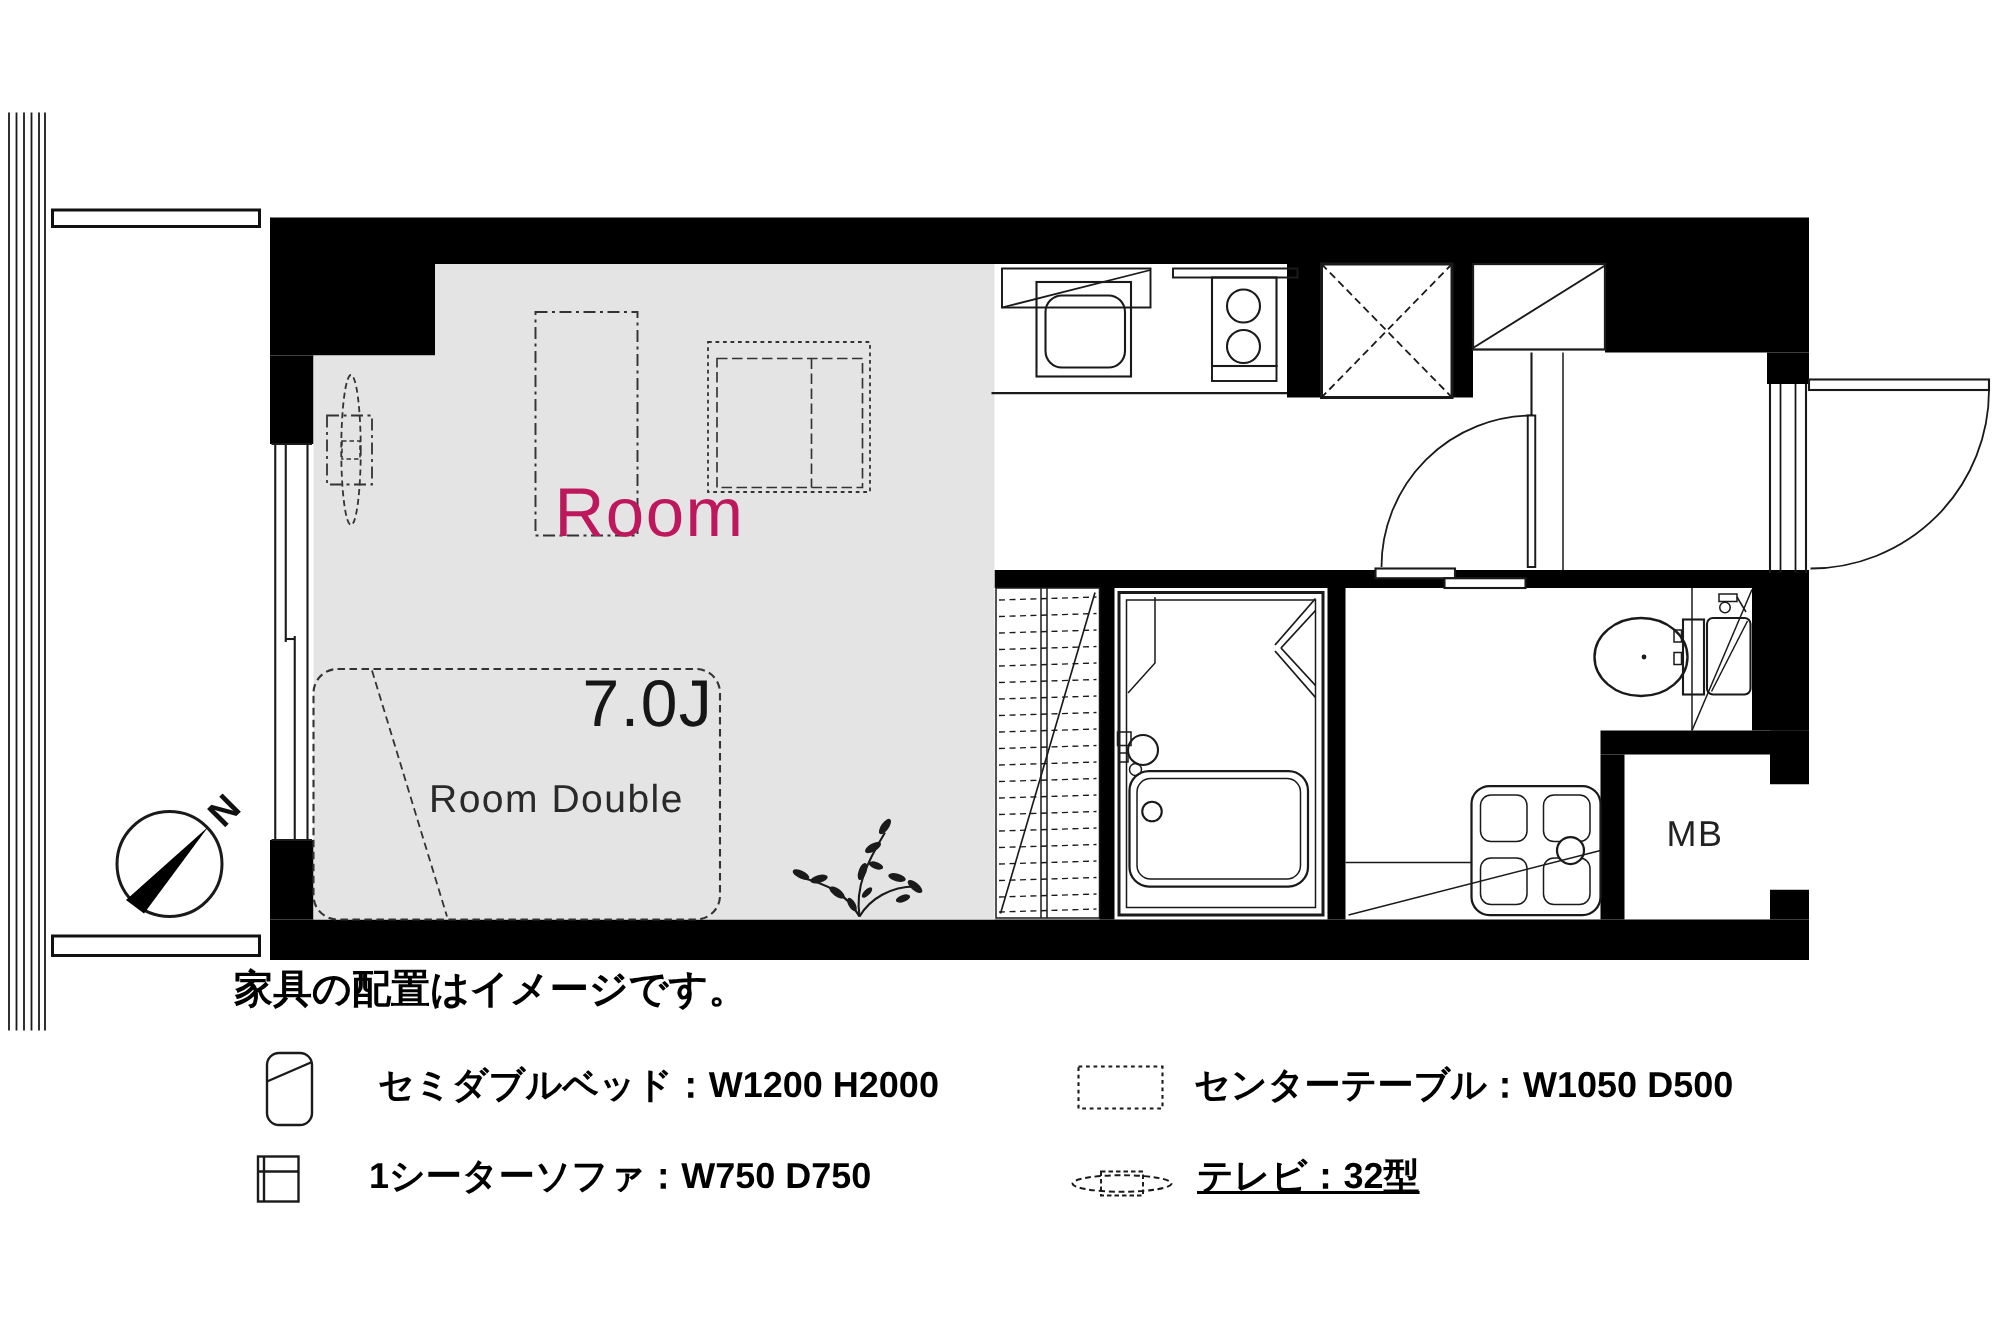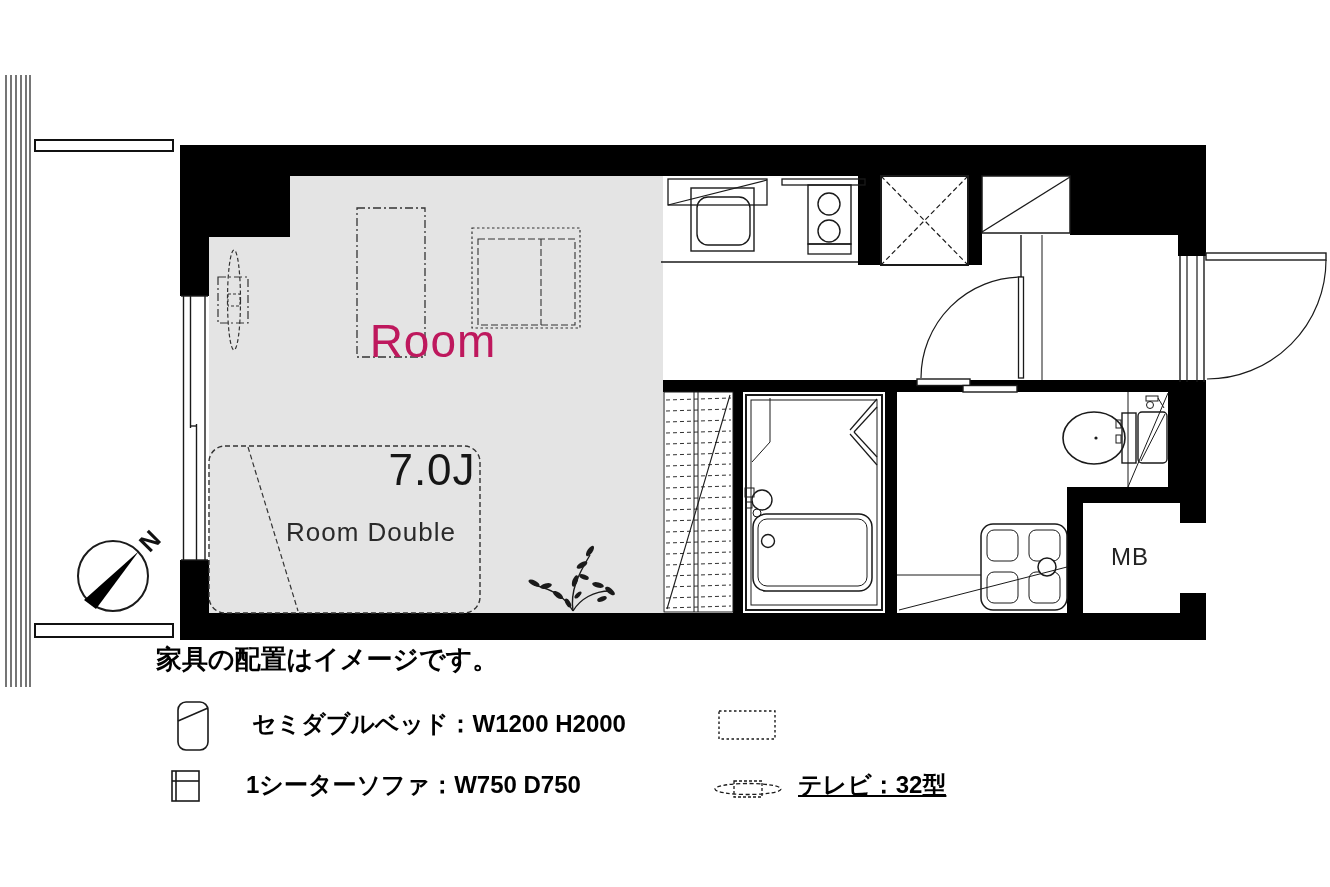--- a/index.html
+++ b/index.html
@@ -279,18 +279,19 @@
 <div class="txt ctr bed-label" style="left:371px;top:532px;">Room Double</div>
 
 <div class="txt ctr mb-label" style="left:1130px;top:557px;">MB</div>
 
 <div class="txt north-label" style="left:150px;top:541px;">N</div>
 
 <div class="txt caption" style="left:156px;top:646px;">家具の配置はイメージです。</div>
 
 <div class="txt legend-label" style="left:252px;top:712px;">セミダブルベッド：W1200 H2000</div>
 
+<div class="txt legend-label" style="left:796px;top:712px;">センターテーブル：W1050 D500</div>
 
 <div class="txt legend-label" style="left:246px;top:773px;text-align:center;">1シーターソファ：W750 D750</div>
 
 <div class="txt legend-label" style="left:798px;top:773px;text-decoration:underline;">テレビ：32型</div>
 
 </div>
 
 </body></html>

